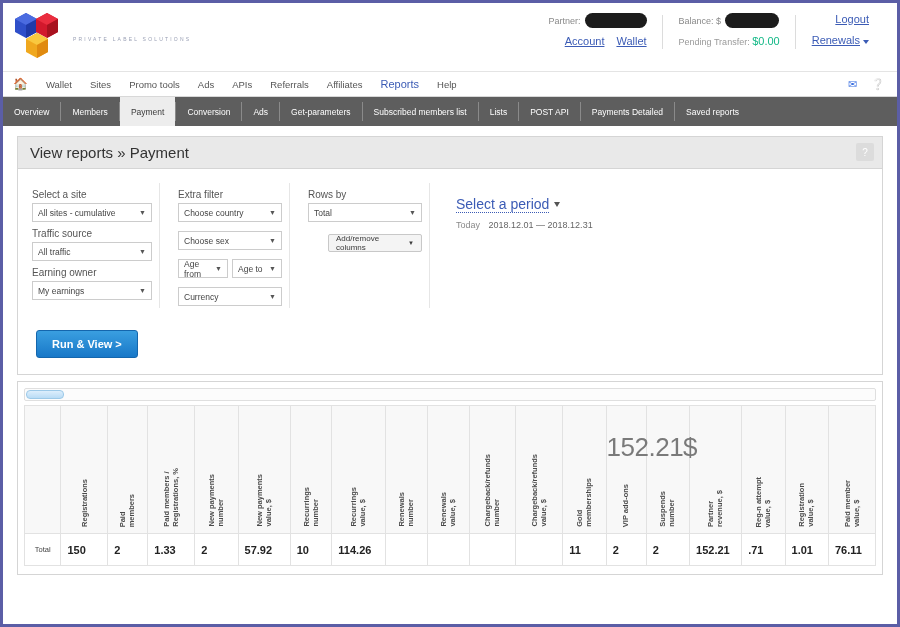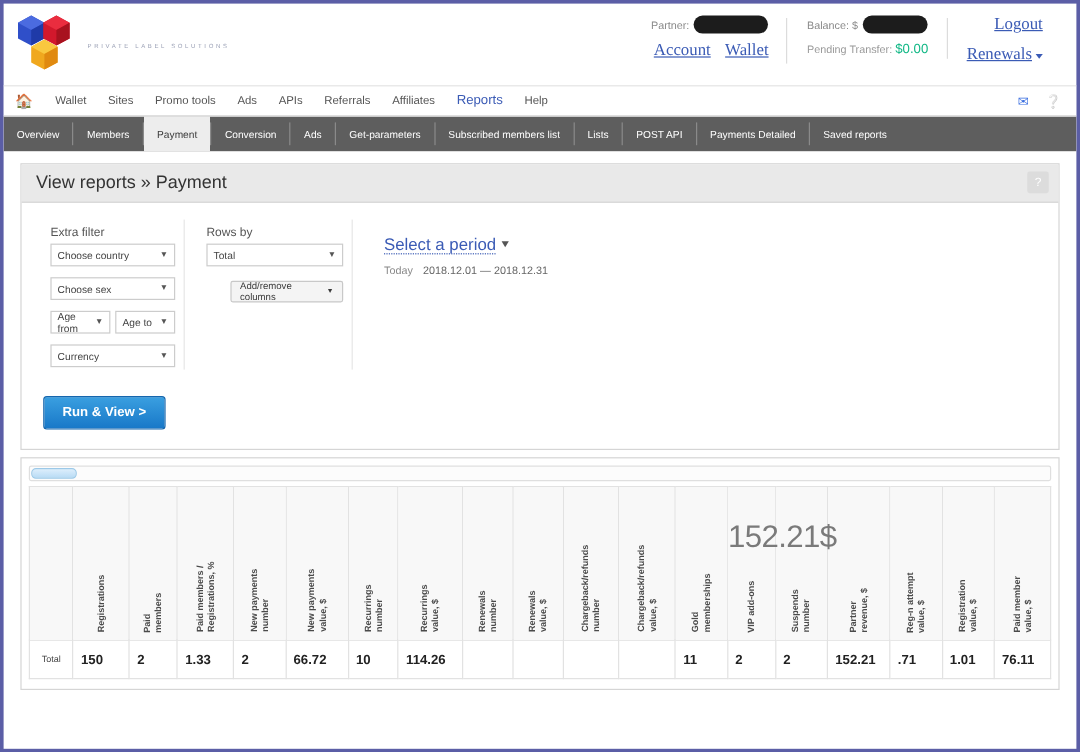--- a/index.html
+++ b/index.html
@@ -22,21 +22,21 @@
   .logo-sub { font-size:5px; color:#9aa0b5; letter-spacing:2.2px; margin-top:4px; }
 
   .header-right { position:absolute; right:12px; top:10px; display:flex; align-items:flex-start; font-size:9px; color:#8a8a8a; }
   .hr-block { padding:0 16px; position:relative; }
   .hr-block.bordered::after { content:""; position:absolute; right:0; top:2px; bottom:-2px; width:1px; background:#dcdcdc; }
   .hr-line { display:flex; align-items:center; gap:4px; white-space:nowrap; margin-bottom:7px; }
   .redact { display:inline-block; background:#1c1c1c; border-radius:10px; height:15px; vertical-align:middle; }
   .redact.w1 { width:62px; }
   .redact.w2 { width:54px; }
   .hr-links { display:flex; gap:12px; justify-content:flex-end; }
-  .hr-links a, .hr-link { color:#3b5bb5; font-size:14px; text-decoration:underline; cursor:pointer;font-family:Liberation Serif, serif; }
+  .hr-links a, .hr-link { color:#3b5bb5; font-size:11px; text-decoration:underline; cursor:pointer; }
   .money-green { color:#12b886; font-size:11px; }
   .pending-row { font-size:9px; color:#9a9a9a; white-space:nowrap; }
   .lang-row { text-align:right; }
   .caret { display:inline-block; width:0;height:0;border-left:3px solid transparent;border-right:3px solid transparent;border-top:4px solid #3b5bb5; margin-left:3px; vertical-align:middle;}
 
   
   .mainnav { height:26px; border-top:1px solid #e4e4e4; border-bottom:1px solid #d8d8d8;
              display:flex; align-items:center; padding:0 10px; position:relative; background:#fff; }
   .mainnav .home-icon { color:#3b78e7; font-size:12px; margin-right:9px; }
   .mainnav a { font-size:9.5px; color:#555; text-decoration:none; margin:0 9px; cursor:pointer; white-space:nowrap; }
@@ -203,20 +203,37 @@
 <div class="content">
 
   <div class="panel">
     <div class="panel-head">
       <div class="panel-title">View reports » Payment</div>
       <div class="help-btn">?</div>
     </div>
 
     <div class="filters">
 
+      <div class="fcol c1 divider">
+        <div class="flabel">Select a site</div>
+        <div class="fselect">
+          <span>All sites - cumulative</span>
+          <span class="ar">▼</span>
+        </div>
+        <div class="flabel">Traffic source</div>
+        <div class="fselect">
+          <span>All traffic</span>
+          <span class="ar">▼</span>
+        </div>
+        <div class="flabel">Earning owner</div>
+        <div class="fselect">
+          <span>My earnings</span>
+          <span class="ar">▼</span>
+        </div>
+      </div>
 
       <div class="fcol c2 divider">
         <div class="flabel">Extra filter</div>
         <div class="fselect">
           <span>Choose country</span>
           <span class="ar">▼</span>
         </div>
         <div style="height:9px"></div>
         <div class="fselect">
           <span>Choose sex</span>
@@ -369,21 +386,21 @@
             </th>
         </tr>
       </thead>
       <tbody>
         <tr>
           <td class="rowlabel">Total</td>
           <td>150</td>
           <td>2</td>
           <td>1.33</td>
           <td>2</td>
-          <td>66.72</td>
+          <td>57.92</td>
           <td>10</td>
           <td>114.26</td>
           <td></td>
           <td></td>
           <td></td>
           <td></td>
           <td>11</td>
           <td>2</td>
           <td>2</td>
           <td>152.21</td>

